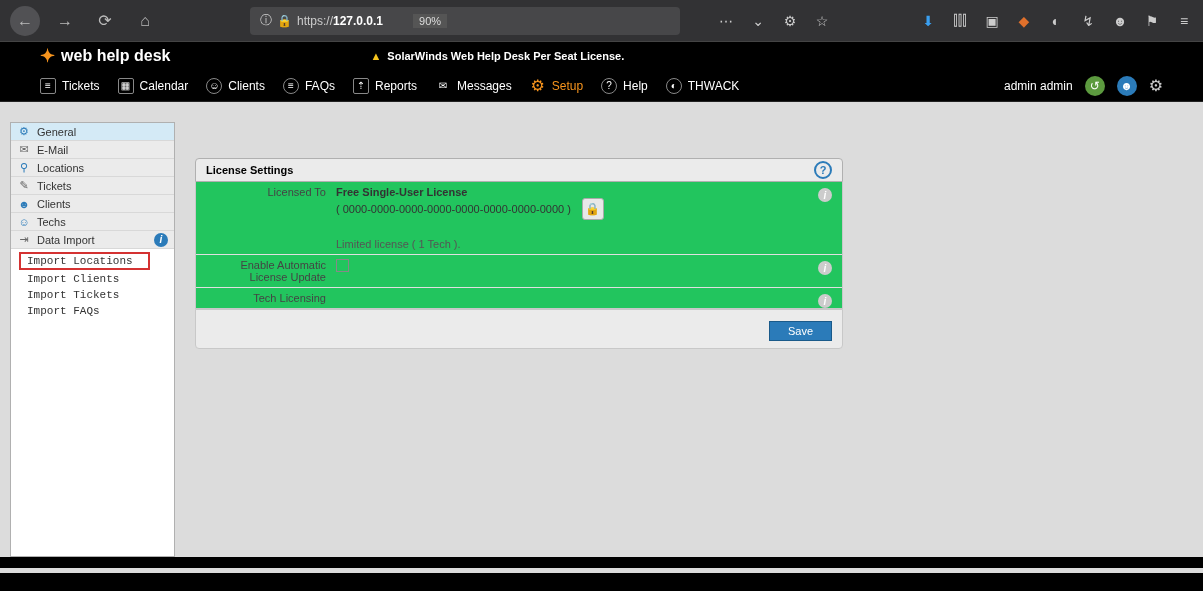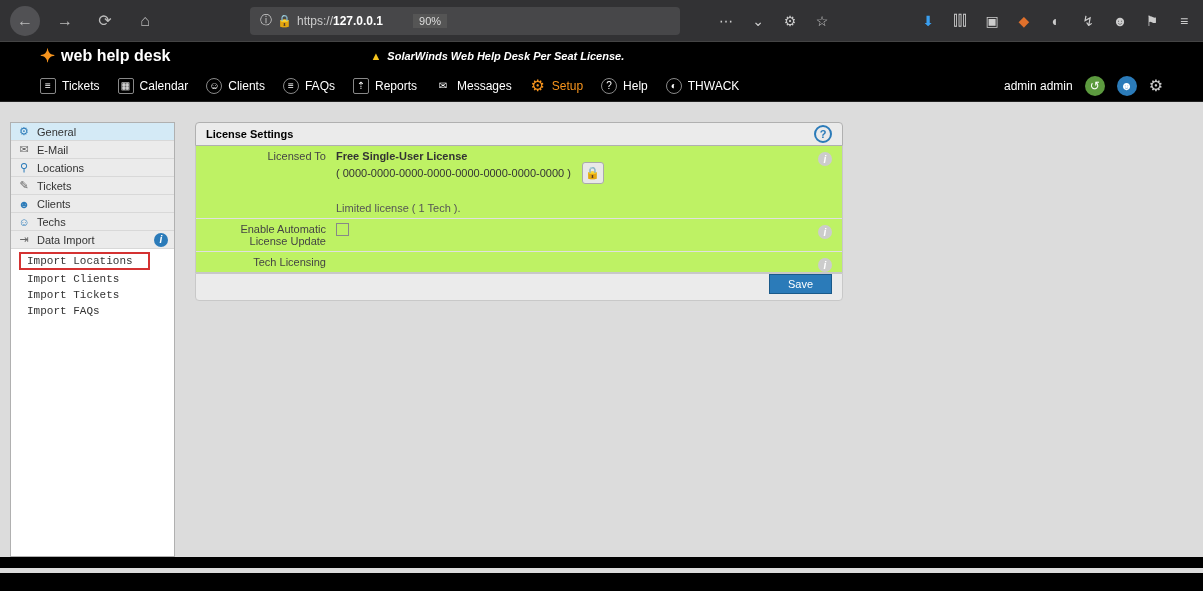--- a/index.html
+++ b/index.html
@@ -16,21 +16,21 @@
 .chrome-right { display: flex; align-items: center; gap: 14px; margin-left: auto; }
 .chrome-icon { width: 18px; height: 18px; display: flex; align-items: center; justify-content: center; color: #ccc; font-size: 14px; }
 
 
 .app-header { background: #000; height: 28px; display: flex; align-items: center; padding: 0 40px; }
 .logo { display: flex; align-items: center; gap: 6px; color: #fff; font-size: 16px; font-weight: bold; }
 .logo-mark { color: #f7941d; font-size: 18px; }
 .banner { margin-left: 200px; font-size: 11px; display: flex; align-items: center; gap: 6px; }
 .banner .tri { color: #f7c51d; }
 .banner .text1 { color: #f7a01d; font-weight: bold; }
-.banner .text2 { color: #fff; font-weight: bold; font-style: italic; }
+.banner .text2 { color: #fff; font-weight: bold; }
 
 
 .main-nav { background: #000; height: 32px; display: flex; align-items: center; padding: 0 40px; color: #fff; font-size: 12px; border-bottom: 1px solid #222; }
 .main-nav-item { display: flex; align-items: center; gap: 6px; margin-right: 18px; }
 .main-nav-item.active { color: #f7941d; }
 .nav-icon { width: 16px; height: 16px; border: 1px solid #888; border-radius: 2px; display: inline-flex; align-items: center; justify-content: center; font-size: 10px; }
 .nav-icon.circle { border-radius: 50%; }
 .nav-icon.gear { border: none; font-size: 16px; }
 .main-nav-right { margin-left: auto; display: flex; align-items: center; gap: 12px; color: #fff; }
 .user-badge { width: 20px; height: 20px; border-radius: 50%; display: flex; align-items: center; justify-content: center; font-size: 12px; }
@@ -40,39 +40,39 @@
 .content-area { background: #dcdcdc; height: 455px; padding: 20px 10px 0 10px; display: flex; gap: 20px; }
 .sidebar { width: 165px; background: #fff; border: 1px solid #b0b0b0; }
 .side-item { display: flex; align-items: center; height: 18px; padding: 0 6px; font-size: 11px; color: #333; border-bottom: 1px solid #d8d8d8; gap: 6px; background: #ebebeb; white-space: nowrap; }
 .side-item.sel { background: #d4eaf6; }
 .side-item .info { margin-left: auto; width: 14px; height: 14px; border-radius: 50%; background: #2b7bb9; color: #fff; font-size: 10px; display: flex; align-items: center; justify-content: center; font-style: italic; font-weight: bold; }
 .side-icon { width: 14px; height: 14px; display: inline-flex; align-items: center; justify-content: center; font-size: 11px; color: #666; }
 .sub-items { padding: 2px 0 0 0; background: #fff; }
 .sub-item { font-size: 11px; color: #333; padding: 2px 6px 2px 16px; font-family: Liberation Mono, monospace; }
 .sub-item.hl { border: 2px solid #d43232; margin: 1px 24px 1px 8px; padding: 1px 6px; }
 
-.panel { flex: 1; margin-right: 350px; }
+.panel { flex: 1; margin-right: 350px; margin-top: 36px; }
 .panel-head { background: #ebebeb; border: 1px solid #b0b0b0; height: 24px; display: flex; align-items: center; padding: 0 10px; font-size: 11px; font-weight: bold; border-radius: 4px 4px 0 0; }
 .panel-head .help-q { margin-left: auto; width: 18px; height: 18px; border: 2px solid #2b7bb9; border-radius: 50%; color: #2b7bb9; font-size: 11px; display: flex; align-items: center; justify-content: center; font-weight: bold; }
-.panel-body { background: #bef264; border: 1px solid #c8c8c8; border-top: none; }
+.panel-body { background: #22c55e; border: 1px solid #c8c8c8; border-top: none; }
 .row { display: flex; padding: 4px 10px; font-size: 11px; color: #333; }
 .row .lbl { width: 130px; text-align: right; padding-right: 10px; color: #444; }
 .row .val { flex: 1; position: relative; }
 .val b { font-weight: bold; }
 .lock-btn { display: inline-flex; width: 22px; height: 22px; border: 1px solid #aaa; border-radius: 3px; align-items: center; justify-content: center; background: #e8e8e8; margin-left: 8px; font-size: 12px; color: #2b7bb9; }
 .limited { margin-top: 18px; color: #555; }
 .row-border { border-top: 1px solid #e0e0e0; }
 .row .info-i { position: absolute; right: 0; top: 2px; width: 14px; height: 14px; border-radius: 50%; background: #ccc; color: #fff; font-size: 10px; display: flex; align-items: center; justify-content: center; font-style: italic; font-weight: bold; }
 .checkbox { width: 13px; height: 13px; border: 1px solid #888; display: inline-block; }
 .tech-table { border-collapse: collapse; font-size: 11px; }
 .tech-table th { background: #b8b8b8; padding: 3px 12px; border: 1px solid #999; font-weight: bold; }
 .tech-table td { padding: 3px 12px; border: 1px solid #ccc; text-align: center; }
 .tech-table td:first-child { text-align: left; }
 .chk-on { width: 13px; height: 13px; border: 1px solid #888; display: inline-flex; align-items: center; justify-content: center; font-size: 10px; }
-.panel-foot { background: #ebebeb; border: 1px solid #c8c8c8; border-top: 1px solid #c8c8c8; height: 28px; display: flex; align-items: flex-start; justify-content: flex-end; padding: 0 10px; border-radius: 0 0 4px 4px; }
+.panel-foot { background: #ebebeb; border: 1px solid #c8c8c8; border-top: 1px solid #c8c8c8; height: 40px; display: flex; align-items: flex-end; justify-content: flex-end; padding: 7px 10px; border-radius: 0 0 4px 4px; }
 .save-btn { background: #2b7bb9; color: #fff; border: 1px solid #1a5a8a; padding: 3px 18px; font-size: 11px; }
 
 .footer { color: #888; font-size: 10px; padding: 6px 12px; background: #dcdcdc; position: absolute; width: 1203px; bottom: 0; left: 0; }
 .bottom-black { background:#000; height: 18px; position: absolute; bottom: 0; left:0; width: 1203px;}
 </style>
 </head>
 <body>
 
 <div class="browser-chrome">
   <div class="nav-btn">←</div>

